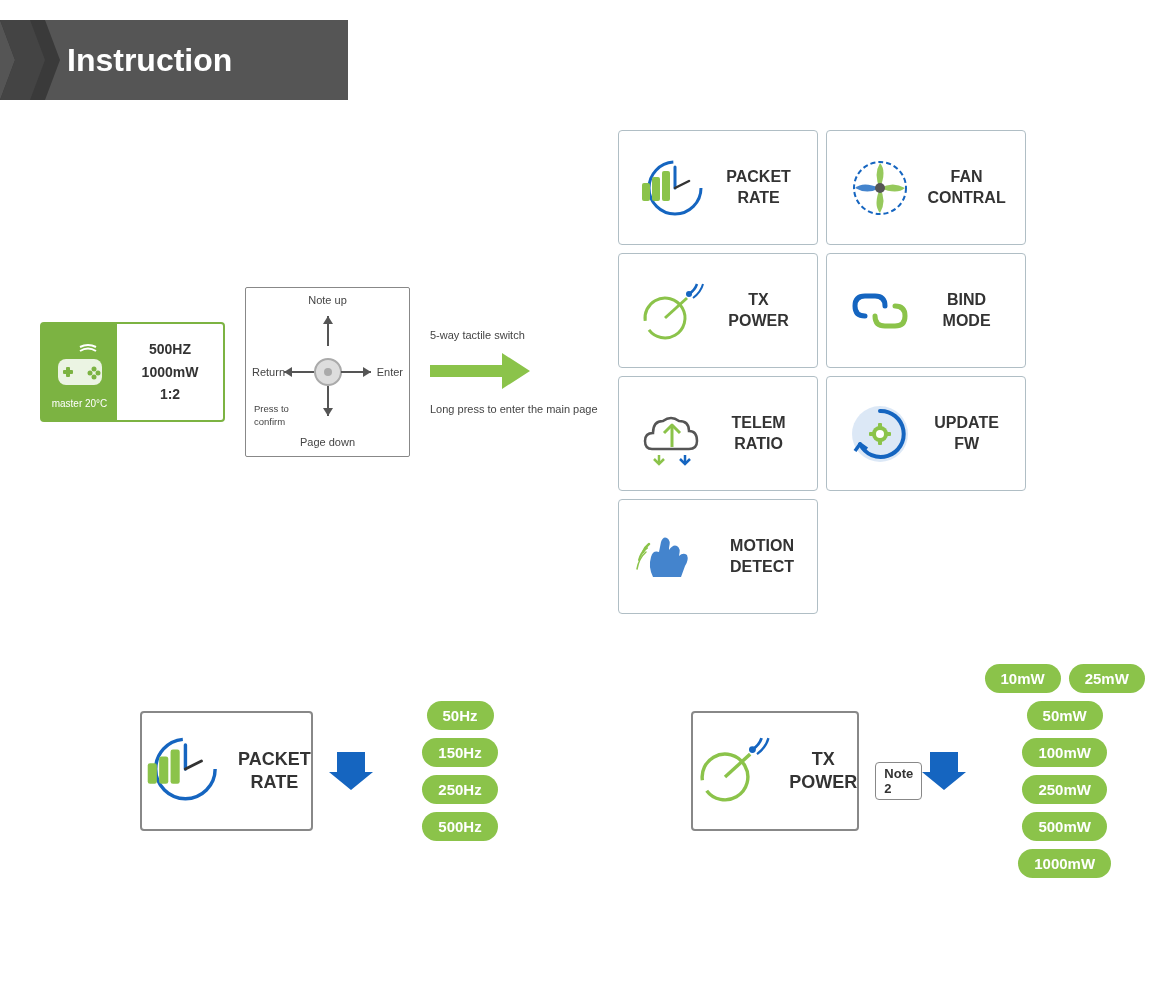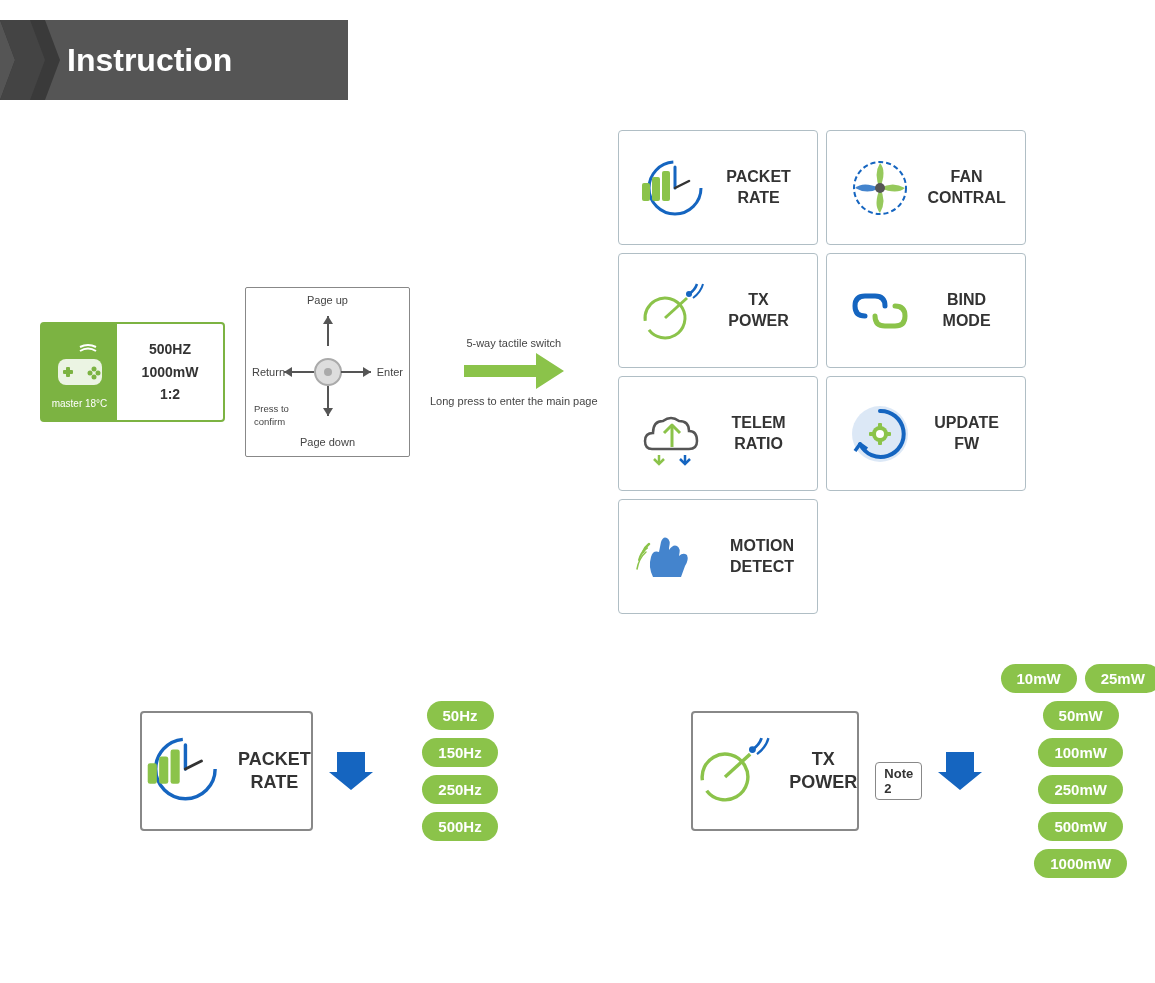--- a/index.html
+++ b/index.html
@@ -233,22 +233,22 @@
       transform: translateX(-50%);
       font-size: 11px;
       color: #444;
       white-space: nowrap;
     }
 
     
     .big-arrow-section {
       display: flex;
       flex-direction: column;
-      align-items: center;
-      gap: 4px;
+      align-items: flex-start;
+      gap: 12px;
       min-width: 140px;
     }
     .big-arrow-label {
       font-size: 11px;
       color: #444;
       text-align: center;
     }
     .arrow-svg {
       width: 100px;
       height: 36px;
@@ -396,31 +396,31 @@
           <rect x="8" y="18" width="44" height="26" rx="8" fill="#fff" opacity="0.85"></rect>
 
           <rect x="16" y="26" width="4" height="10" rx="1" fill="#7cb342"></rect>
           <rect x="13" y="29" width="10" height="4" rx="1" fill="#7cb342"></rect>
 
           <circle cx="44" cy="28" r="2.5" fill="#7cb342"></circle>
           <circle cx="40" cy="32" r="2.5" fill="#7cb342"></circle>
           <circle cx="44" cy="36" r="2.5" fill="#7cb342"></circle>
           <circle cx="48" cy="32" r="2.5" fill="#7cb342"></circle>
         </svg>
-        <div class="device-label">master  18°C</div>
+        <div class="device-label">master  20°C</div>
       </div>
       <div class="device-stats">
         <span>500HZ</span>
         <span>1000mW</span>
         <span>1:2</span>
       </div>
     </div>
 
     <div class="switch-diagram">
-      <span class="label-up">Page up</span>
+      <span class="label-up">Note up</span>
       <span class="label-return">Return</span>
       <span class="label-enter">Enter</span>
       <div class="arrow-up"></div>
       <div class="arrow-left"></div>
       <div class="center-btn">
         <div class="center-dot"></div>
       </div>
       <div class="arrow-right"></div>
       <div class="arrow-down"></div>
       <span class="label-confirm">Press to<br>confirm</span>
@@ -587,21 +587,21 @@
             <ellipse cx="28" cy="42" rx="20" ry="20" stroke="#8bc34a" stroke-width="3" fill="none" stroke-dasharray="60 10" transform="rotate(-30 28 42)"></ellipse>
             <line x1="28" y1="42" x2="50" y2="22" stroke="#8bc34a" stroke-width="3"></line>
             <path d="M52,18 Q58,14 60,8" stroke="#1565c0" stroke-width="2.5" fill="none"></path>
             <path d="M56,22 Q64,16 66,8" stroke="#1565c0" stroke-width="2" fill="none"></path>
             <circle cx="52" cy="18" r="3" fill="#1565c0"></circle>
           </svg>
         </div>
         <div class="bottom-card-title">TX
 POWER</div>
       </div>
-      <div style="display:flex; gap: 16px; align-items: flex-end;">
+      <div style="display:flex; align-items: flex-end;">
         <span class="note-badge">Note 2</span>
         <div class="down-arrow">
           <svg width="44" height="44" viewBox="0 0 44 44" fill="none">
             <polygon points="8,6 36,6 36,26 44,26 22,44 0,26 8,26" fill="#1565c0"></polygon>
           </svg>
         </div>
       </div>
       <div class="option-chips" style="max-width:340px;">
         <span class="chip">10mW</span>
         <span class="chip">25mW</span>

